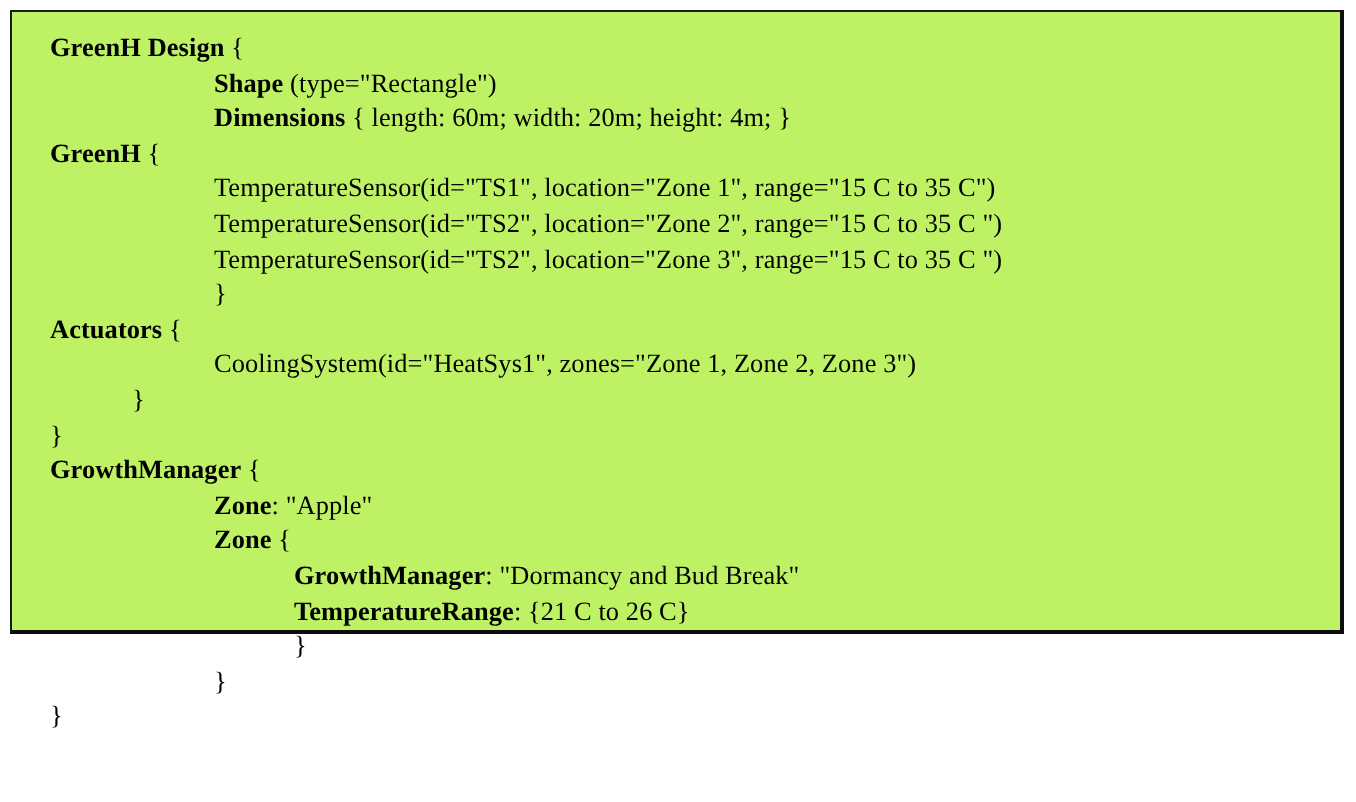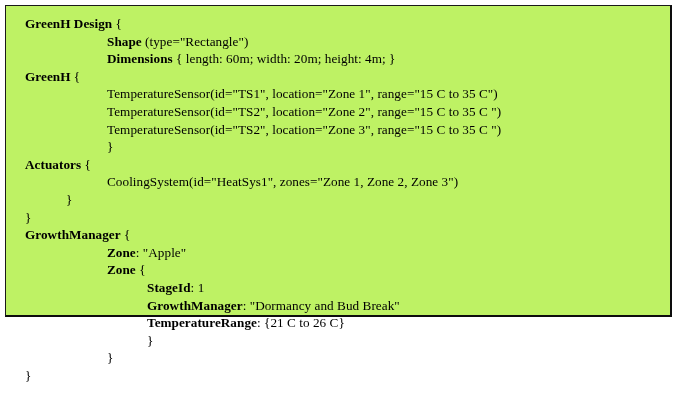--- a/index.html
+++ b/index.html
@@ -71,20 +71,19 @@
       <div class="code-line ind-1"><span class="val">TemperatureSensor(id="TS2", location="Zone 2", range="15 C to 35 C ")</span></div>
       <div class="code-line ind-1"><span class="val">TemperatureSensor(id="TS2", location="Zone 3", range="15 C to 35 C ")</span></div>
       <div class="code-line ind-1"><span class="val">}</span></div>
       <div class="code-line ind-0"><span class="kw">Actuators</span><span class="val"> {</span></div>
       <div class="code-line ind-1"><span class="val">CoolingSystem(id="HeatSys1", zones="Zone 1, Zone 2, Zone 3")</span></div>
       <div class="code-line ind-h"><span class="val">}</span></div>
       <div class="code-line ind-0"><span class="val">}</span></div>
       <div class="code-line ind-0"><span class="kw">GrowthManager</span><span class="val"> {</span></div>
       <div class="code-line ind-1"><span class="kw">Zone</span><span class="val">: "Apple"</span></div>
       <div class="code-line ind-1"><span class="kw">Zone</span><span class="val"> {</span></div>
-      <div class="code-line ind-2"><span class="kw">StageId</span><span class="val">: 1</span></div>
       <div class="code-line ind-2"><span class="kw">GrowthManager</span><span class="val">: "Dormancy and Bud Break"</span></div>
       <div class="code-line ind-2"><span class="kw">TemperatureRange</span><span class="val">: {21 C to 26 C}</span></div>
       <div class="code-line ind-2"><span class="val">}</span></div>
       <div class="code-line ind-1"><span class="val">}</span></div>
       <div class="code-line ind-0"><span class="val">}</span></div>
     </div>
 </div>
 
 </body></html>

